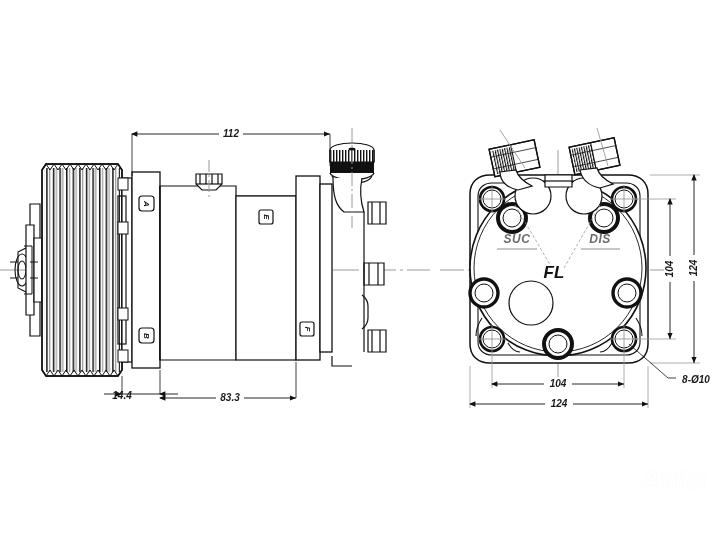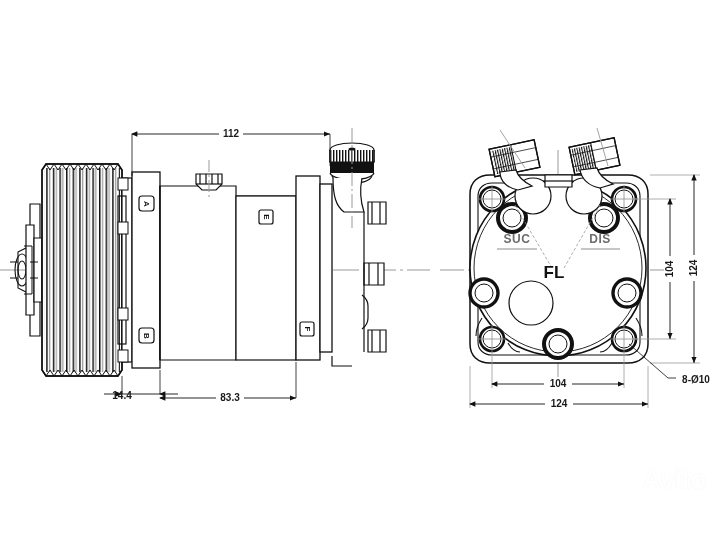--- a/index.html
+++ b/index.html
@@ -3,21 +3,21 @@
 <meta charset="utf-8">
 <style>
   html,body{margin:0;padding:0;}
   body{
     width:720px;height:540px;
     background:#ffffff;
     font-family:"Liberation Sans", sans-serif;
     overflow:hidden;
     position:relative;
   }
-  #stage{position:absolute;inset:0;width:720px;height:508px;}
+  #stage{position:absolute;inset:0;width:720px;height:508px;font-style:italic;}
   svg#drawing{position:absolute;left:0;top:0;width:720px;height:540px;}
   .dimtext{
     font-family:"Liberation Sans", sans-serif;
     font-size:10px;font-weight:bold;fill:#1a1a1a;
     text-anchor:middle;dominant-baseline:middle;
   }
   .porttext{
     font-family:"Liberation Sans", sans-serif;
     font-size:12px;font-weight:bold;fill:#6d6d6d;
     text-anchor:middle;dominant-baseline:middle;

